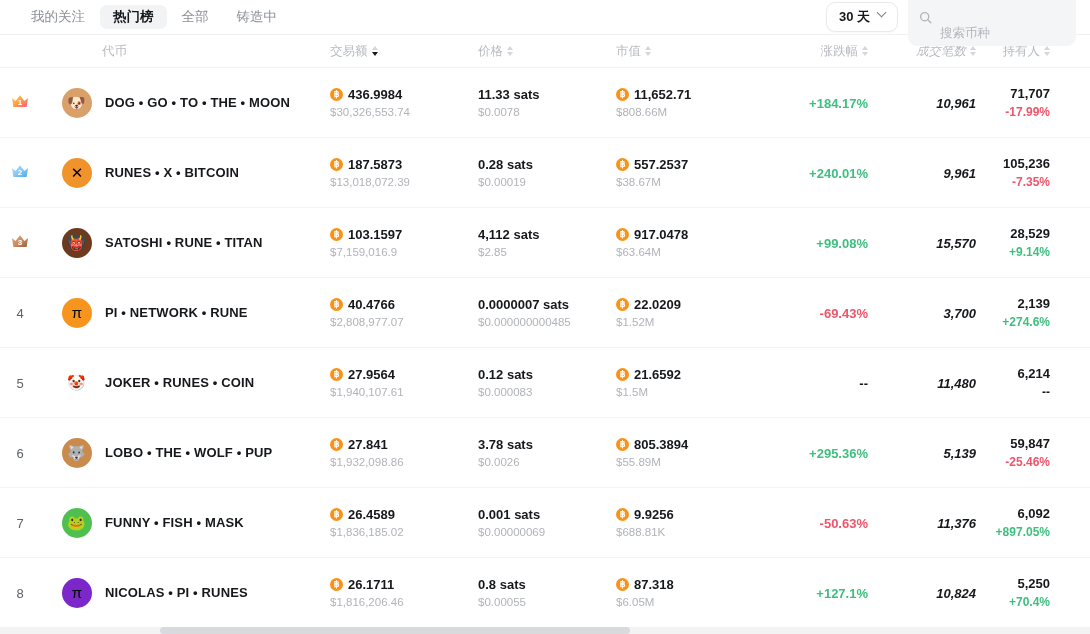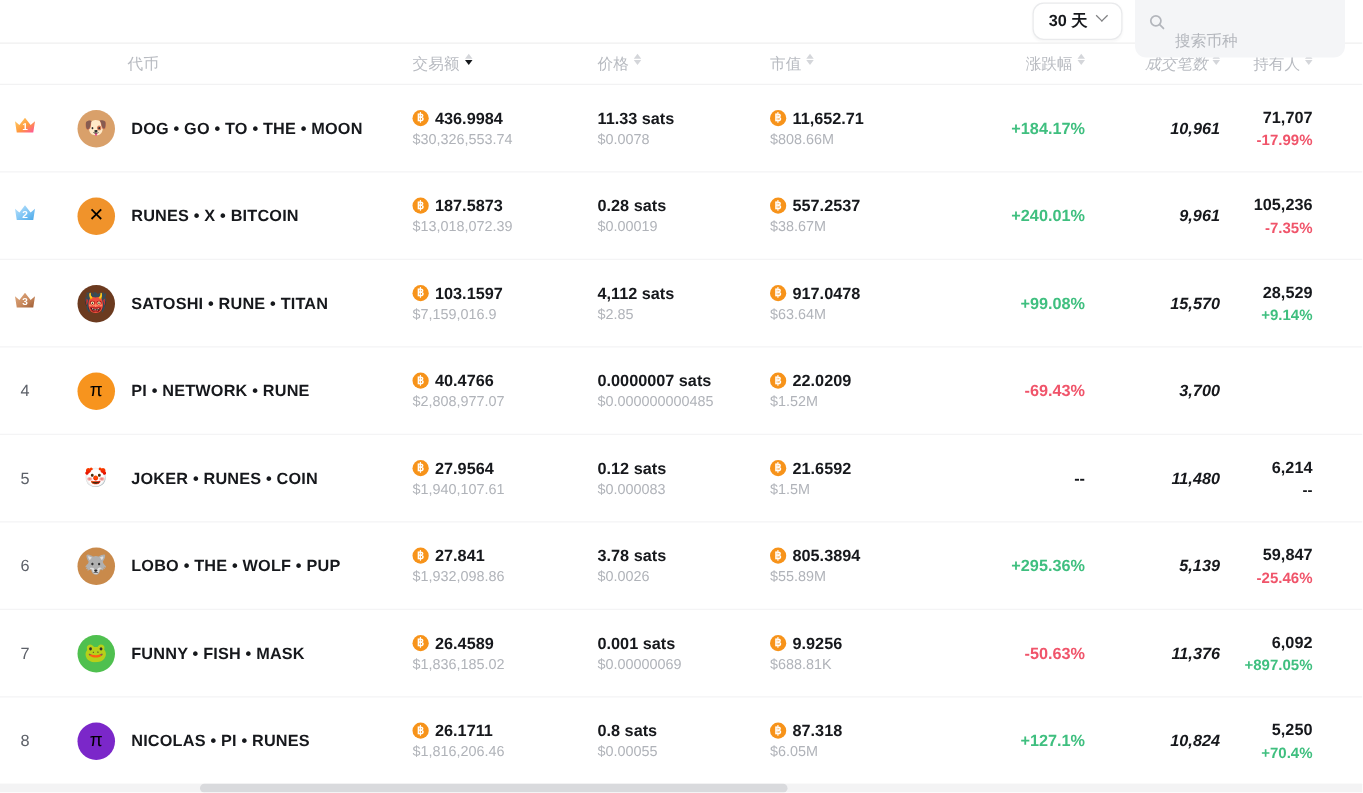--- a/index.html
+++ b/index.html
@@ -82,21 +82,21 @@
   
   .table { width: 1090px; }
   .thead {
     display: flex;
     align-items: center;
     height: 33px;
     font-size: 12.5px;
     color: #b8bbc1;
     border-bottom: 1px solid #f2f2f3;
   }
-  .th { display: flex; gap: 3px; white-space: nowrap; cursor: pointer; }
+  .th { display: flex; align-items: center; gap: 3px; white-space: nowrap; cursor: pointer; }
 
   .c-rank  { width: 40px;  flex: 0 0 40px; text-align: center; }
   .c-token { width: 290px; flex: 0 0 290px; padding-left: 22px; }
   .c-vol   { width: 148px; flex: 0 0 148px; }
   .c-price { width: 138px; flex: 0 0 138px; }
   .c-mcap  { width: 132px; flex: 0 0 132px; }
   .c-chg   { width: 120px; flex: 0 0 120px; justify-content: flex-end; text-align: right; }
   .c-txs   { width: 108px; flex: 0 0 108px; justify-content: flex-end; text-align: right; font-style: italic; }
   .c-hold  { width: 92px;  flex: 0 0 92px;  justify-content: flex-end; text-align: right; padding-right: 18px; }
 
@@ -170,20 +170,26 @@
     background: #d9dadd; border-radius: 4px;
   }
   .viewport { position: relative; width: 1090px; height: 634px; overflow: hidden; }
 </style>
 </head>
 <body>
 
 <div class="viewport">
 
   <div class="topbar">
+    <div class="tabs" id="tabs">
+        <div class="tab">我的关注</div>
+        <div class="tab active">热门榜</div>
+        <div class="tab">全部</div>
+        <div class="tab">铸造中</div>
+      </div>
 
     <div class="topright">
       <div class="period">
         <span>30 天</span>
         <span class="chev"></span>
       </div>
       <div class="search">
         <svg width="13" height="13" viewBox="0 0 16 16">
           <circle cx="7" cy="7" r="5" fill="none" stroke="#b3b6bc" stroke-width="1.7"></circle>
           <line x1="10.8" y1="10.8" x2="14.5" y2="14.5" stroke="#b3b6bc" stroke-width="1.7" stroke-linecap="round"></line>
@@ -433,20 +439,26 @@
             <div class="stack">
               <span class="primary">
                 <span class="btc">฿</span>
                 <span>22.0209</span>
               </span>
               <span class="sub">$1.52M</span>
             </div>
           </div>
           <div class="c-chg"><span class="pct down-txt">-69.43%</span></div>
           <div class="c-txs"><span class="num">3,700</span></div>
+          <div class="c-hold">
+            <div class="stack r">
+              <span class="num">2,139</span>
+              <span class="subpct up-txt">+274.6%</span>
+            </div>
+          </div>
         </div>
         <div class="row">
           <div class="c-rank"><span class="rank-num">5</span></div>
           <div class="c-token">
             <div class="tokencell">
               <span class="avatar" style="background:#ffffff">🤡</span>
               <span class="tname">JOKER • RUNES • COIN</span>
             </div>
           </div>
           <div class="c-vol">

